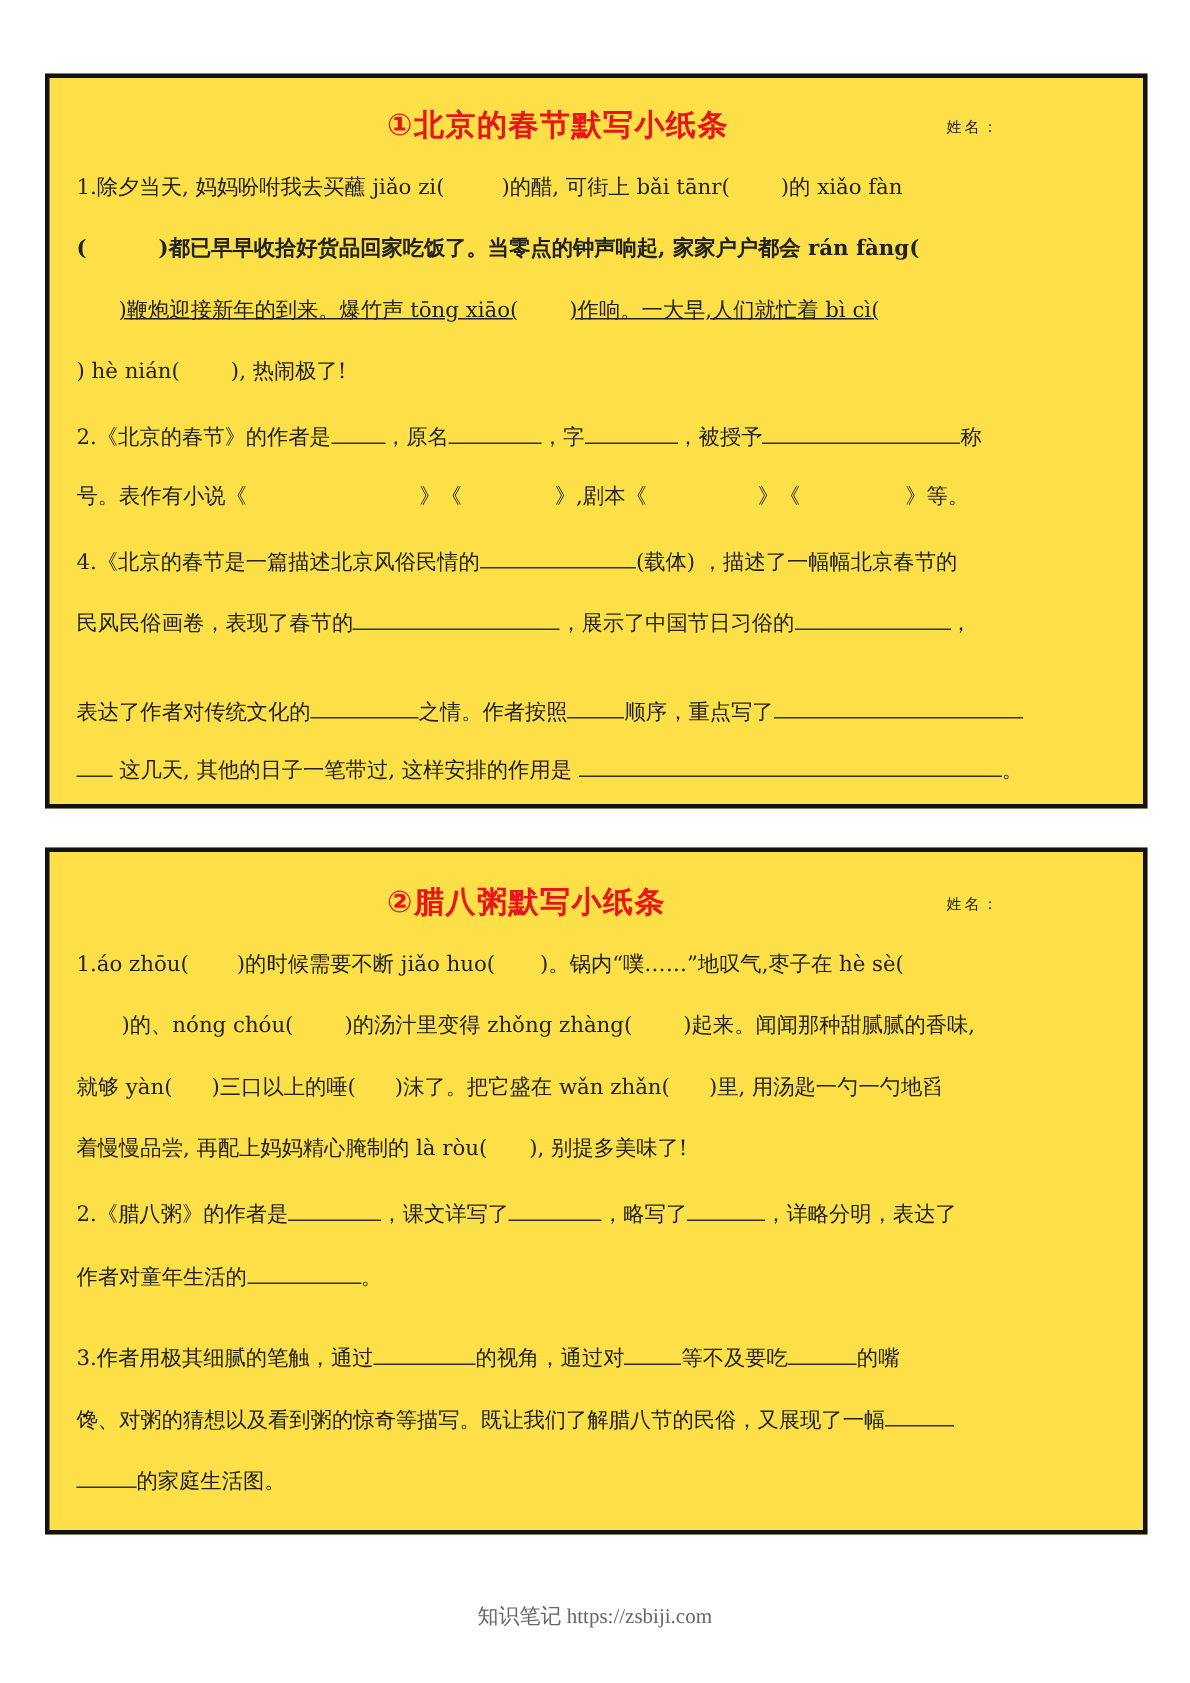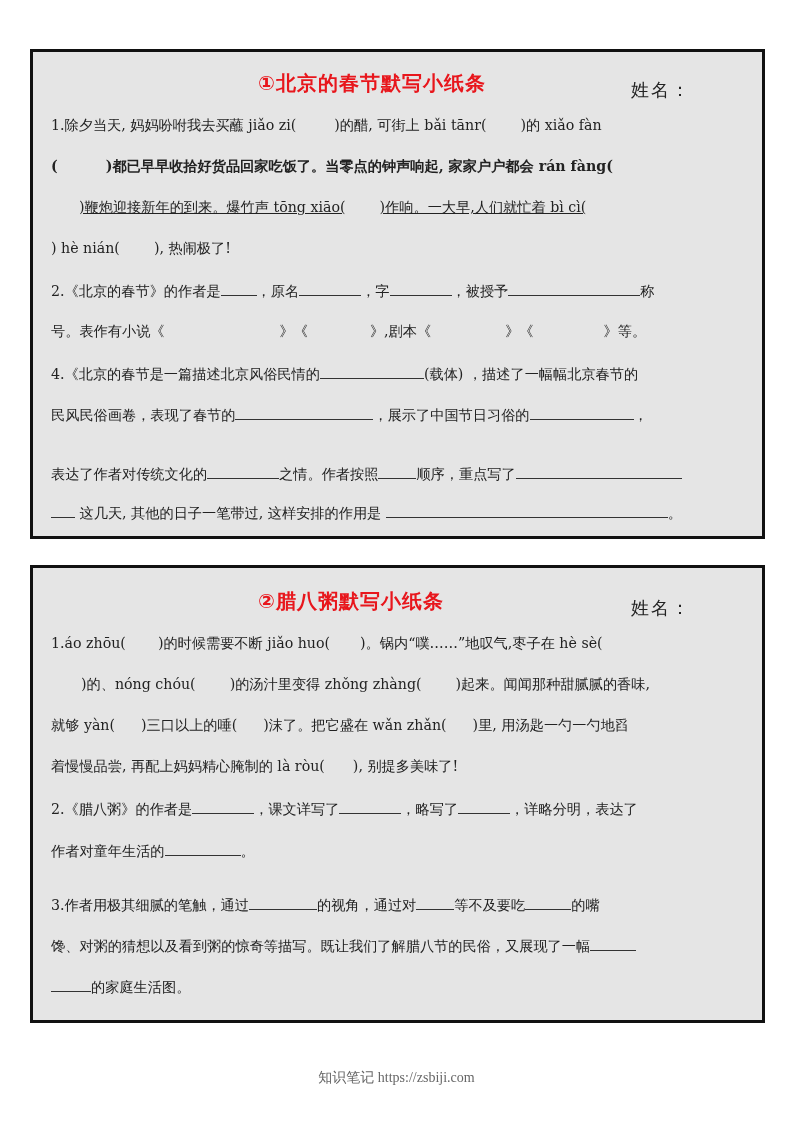--- a/index.html
+++ b/index.html
@@ -1,23 +1,23 @@
 <!DOCTYPE html>
 <html><head>
 <meta charset="utf-8">
 <style>
   html, body { margin: 0; padding: 0; background: #ffffff; }
   body { width: 793px; height: 1122px; position: relative; overflow: hidden;
          font-family: "DejaVu Serif", "Liberation Serif", serif; color: #222; }
-  .box { position: absolute; left: 30px; width: 729px; border: 3px solid #111; background: #e5e5e5; }
+  .box { position: absolute; left: 30px; width: 729px; border: 3px solid #111; background: #fde047; }
   #box1 { top: 49px; height: 484px; }
   #box2 { top: 565px; height: 452px; }
   .title { position: absolute; font-family: "DejaVu Sans", "Liberation Sans", sans-serif;
            font-weight: bold; font-size: 20px; color: #e8161c; letter-spacing: 1px; }
-  .name-label { position: absolute; font-size: 18px; color: #222; letter-spacing: 2px; }
+  .name-label { position: absolute; font-size: 10px; color: #222; letter-spacing: 2px; }
   .line { position: absolute; left: 18px; font-size: 14.2px; white-space: nowrap; line-height: 20px; }
   .blank { display: inline-block; border-bottom: 1px solid #333; height: 15px; vertical-align: baseline; }
   .paren-gap { display: inline-block; }
   .footer { position: absolute; top: 1069px; left: 0; width: 793px; text-align: center;
             font-family: Liberation Serif, serif; font-size: 14px; color: #666; }
 </style>
 </head>
 <body>
 
 <div class="box" id="box1">

